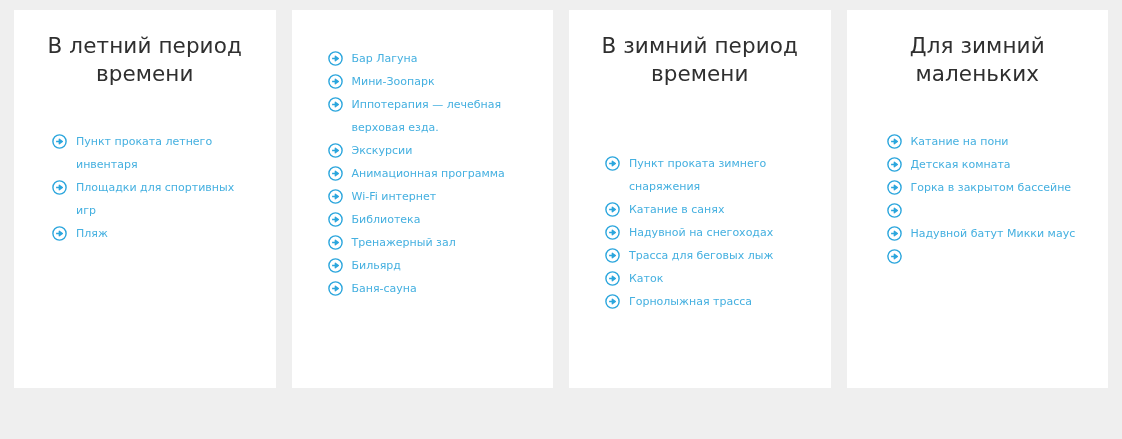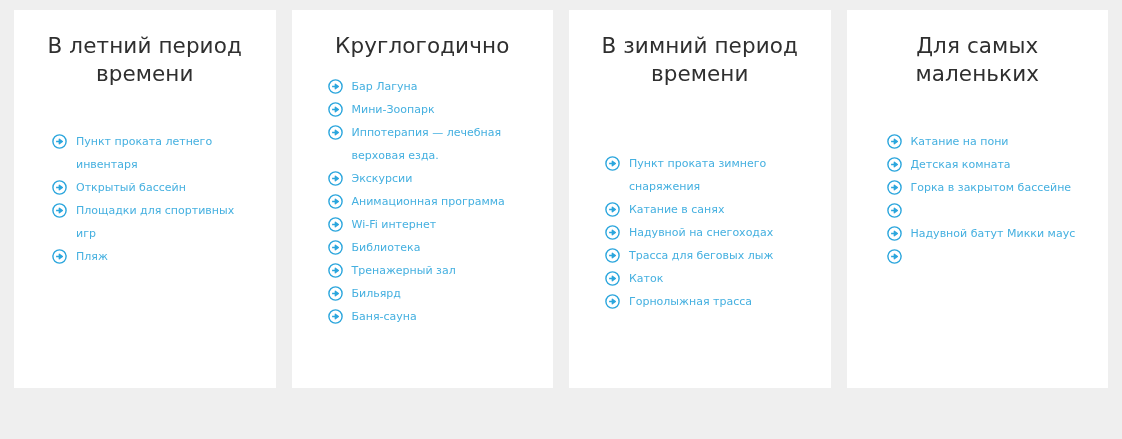--- a/index.html
+++ b/index.html
@@ -95,44 +95,34 @@
     </span>
     <span class="item-text">Пункт проката летнего инвентаря</span>
   </li>
         <li class="list-item">
     <span class="bullet-icon">
       <svg width="15" height="15" viewBox="0 0 15 15" aria-hidden="true">
         <circle cx="7.5" cy="7.5" r="6.6" fill="none" stroke="#2ba6dd" stroke-width="1.4"></circle>
         <path d="M4.1 7.5 H8.3 M7.3 5.2 L10.4 7.5 L7.3 9.8 Z" fill="#2ba6dd" stroke="#2ba6dd" stroke-width="1.3" stroke-linejoin="round"></path>
       </svg>
     </span>
-    <span class="item-text">Открытый бассейн</span>
-  </li>
-        <li class="list-item">
-    <span class="bullet-icon">
-      <svg width="15" height="15" viewBox="0 0 15 15" aria-hidden="true">
-        <circle cx="7.5" cy="7.5" r="6.6" fill="none" stroke="#2ba6dd" stroke-width="1.4"></circle>
-        <path d="M4.1 7.5 H8.3 M7.3 5.2 L10.4 7.5 L7.3 9.8 Z" fill="#2ba6dd" stroke="#2ba6dd" stroke-width="1.3" stroke-linejoin="round"></path>
-      </svg>
-    </span>
     <span class="item-text">Площадки для спортивных игр</span>
   </li>
         <li class="list-item">
     <span class="bullet-icon">
       <svg width="15" height="15" viewBox="0 0 15 15" aria-hidden="true">
         <circle cx="7.5" cy="7.5" r="6.6" fill="none" stroke="#2ba6dd" stroke-width="1.4"></circle>
         <path d="M4.1 7.5 H8.3 M7.3 5.2 L10.4 7.5 L7.3 9.8 Z" fill="#2ba6dd" stroke="#2ba6dd" stroke-width="1.3" stroke-linejoin="round"></path>
       </svg>
     </span>
     <span class="item-text">Пляж</span>
   </li>
       </ul>
   </section>
     <section class="card" data-col="2">
-    <h2 class="card-title">Круглогодично</h2>
     <ul class="list">
         <li class="list-item">
     <span class="bullet-icon">
       <svg width="15" height="15" viewBox="0 0 15 15" aria-hidden="true">
         <circle cx="7.5" cy="7.5" r="6.6" fill="none" stroke="#2ba6dd" stroke-width="1.4"></circle>
         <path d="M4.1 7.5 H8.3 M7.3 5.2 L10.4 7.5 L7.3 9.8 Z" fill="#2ba6dd" stroke="#2ba6dd" stroke-width="1.3" stroke-linejoin="round"></path>
       </svg>
     </span>
     <span class="item-text">Бар Лагуна</span>
   </li>
@@ -272,21 +262,21 @@
       <svg width="15" height="15" viewBox="0 0 15 15" aria-hidden="true">
         <circle cx="7.5" cy="7.5" r="6.6" fill="none" stroke="#2ba6dd" stroke-width="1.4"></circle>
         <path d="M4.1 7.5 H8.3 M7.3 5.2 L10.4 7.5 L7.3 9.8 Z" fill="#2ba6dd" stroke="#2ba6dd" stroke-width="1.3" stroke-linejoin="round"></path>
       </svg>
     </span>
     <span class="item-text">Горнолыжная трасса</span>
   </li>
       </ul>
   </section>
     <section class="card" data-col="4">
-    <h2 class="card-title">Для самых маленьких</h2>
+    <h2 class="card-title">Для зимний маленьких</h2>
     <ul class="list">
         <li class="list-item">
     <span class="bullet-icon">
       <svg width="15" height="15" viewBox="0 0 15 15" aria-hidden="true">
         <circle cx="7.5" cy="7.5" r="6.6" fill="none" stroke="#2ba6dd" stroke-width="1.4"></circle>
         <path d="M4.1 7.5 H8.3 M7.3 5.2 L10.4 7.5 L7.3 9.8 Z" fill="#2ba6dd" stroke="#2ba6dd" stroke-width="1.3" stroke-linejoin="round"></path>
       </svg>
     </span>
     <span class="item-text">Катание на пони</span>
   </li>

